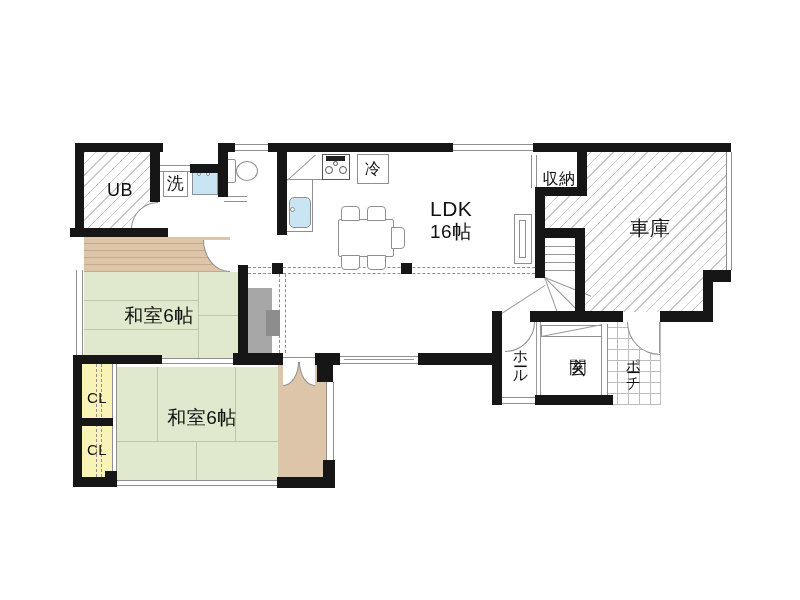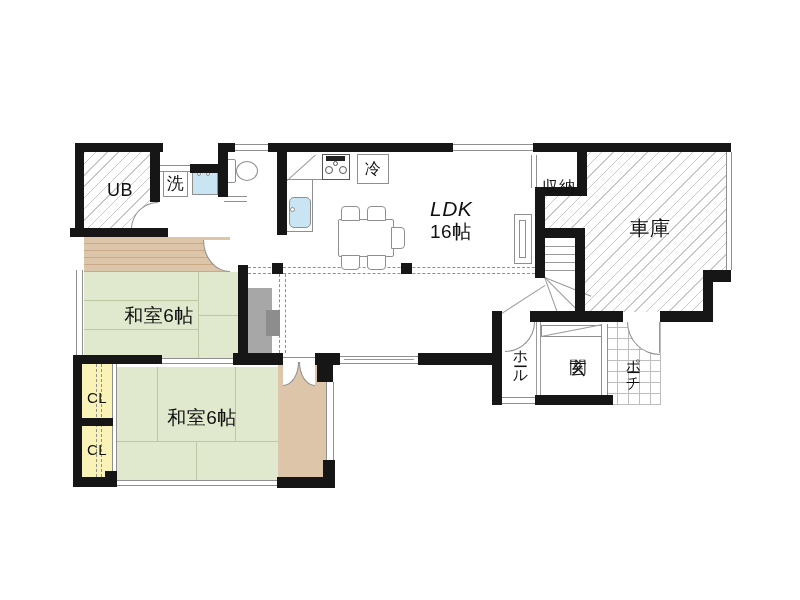--- a/index.html
+++ b/index.html
@@ -179,23 +179,23 @@
   <div class="wall" style="left:73px;top:355px;width:9px;height:132px;"></div>
   <div class="wall" style="left:73px;top:477px;width:42px;height:10px;"></div>
   <div class="wall" style="left:105px;top:471px;width:12px;height:16px;"></div>
   <div class="wall" style="left:277px;top:477px;width:58px;height:11px;"></div>
   <div class="wall" style="left:317px;top:357px;width:16px;height:25px;"></div>
   <div class="wall" style="left:323px;top:460px;width:12px;height:27px;"></div>
 
   <div class="lbl" style="left:95px;top:179px;width:50px;height:22px;font-size:18px;">UB</div>
   <div class="lbl" style="left:164px;top:171px;width:23px;height:24px;font-size:17px;">洗</div>
   <div class="lbl" style="left:357px;top:156px;width:32px;height:26px;font-size:16px;">冷</div>
-  <div class="lbl" style="left:430px;top:197px;width:70px;height:24px;font-size:21px;justify-content:flex-start;font-style:italic;">LDK</div>
+  <div class="lbl" style="left:430px;top:197px;width:70px;height:24px;font-size:21px;justify-content:flex-start;">LDK</div>
   <div class="lbl" style="left:430px;top:220px;width:70px;height:24px;font-size:19px;justify-content:flex-start;">16帖</div>
-  <div class="lbl" style="left:537px;top:176px;width:44px;height:22px;font-size:16px;">収納</div>
+  <div class="lbl" style="left:537px;top:168px;width:44px;height:22px;font-size:16px;">収納</div>
   <div class="lbl" style="left:624px;top:216px;width:52px;height:24px;font-size:20px;">車庫</div>
   <div class="lbl" style="left:97px;top:304px;width:124px;height:24px;font-size:19px;">和室6帖</div>
   <div class="lbl" style="left:140px;top:406px;width:124px;height:24px;font-size:19px;">和室6帖</div>
   <div class="lbl" style="left:84px;top:388px;width:26px;height:18px;font-size:15px;">CL</div>
   <div class="lbl" style="left:84px;top:440px;width:26px;height:18px;font-size:15px;">CL</div>
   <div class="lbl-v" style="left:509px;top:340px;width:22px;height:60px;font-size:15px;">ホール</div>
   <div class="lbl-v" style="left:566px;top:345px;width:24px;height:50px;font-size:17px;">玄関</div>
   <div class="lbl-v" style="left:622px;top:347px;width:22px;height:58px;font-size:15px;">ポーチ</div>
 
 </div>

